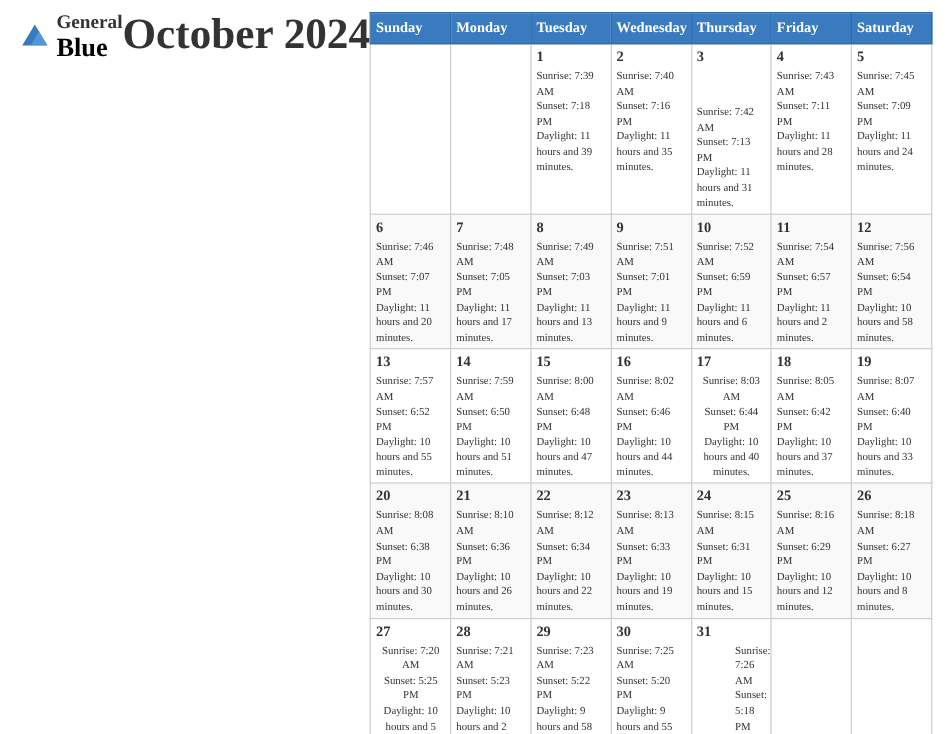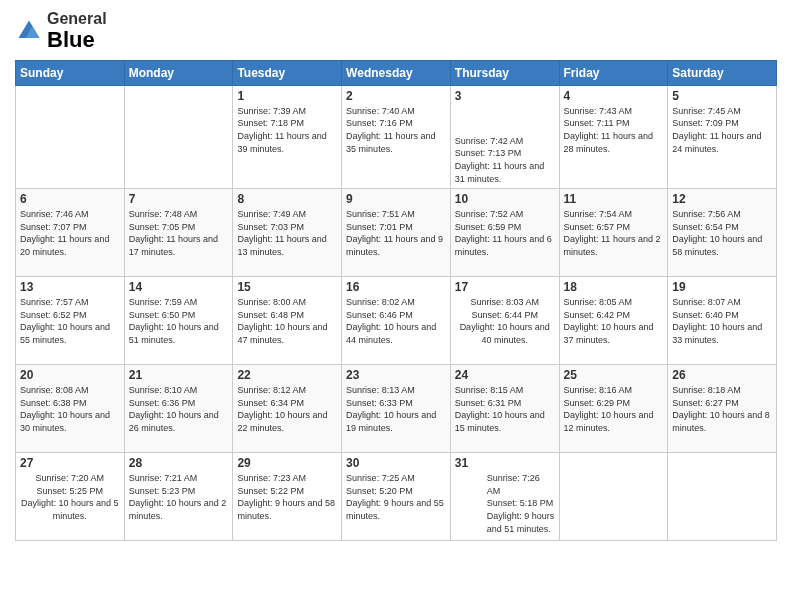--- a/index.html
+++ b/index.html
@@ -8,21 +8,22 @@
       background: #fff;
       width: 792px;
       height: 612px;
       overflow: hidden;
     }
     .page {
       width: 792px;
       height: 480px;
       padding: 10px 15px;
       display: flex;
-      flex-direction: column;
+      flex-direction: row;
+      font-family: Liberation Serif, serif;
     }
     .header {
       display: flex;
       justify-content: space-between;
       align-items: flex-start;
       margin-bottom: 8px;
     }
     .logo {
       display: flex;
       align-items: center;
@@ -119,20 +120,21 @@
       <svg class="logo-icon" viewBox="0 0 32 32" xmlns="http://www.w3.org/2000/svg">
         <polygon points="16,4 28,24 4,24" fill="#3a7abf"></polygon>
         <polygon points="20,10 28,24 12,24" fill="#5ba3e0" opacity="0.7"></polygon>
       </svg>
       <div class="logo-text">
         <span class="logo-general">General</span>
         <span class="logo-blue">Blue</span>
       </div>
     </div>
     <div class="title-block">
+      <div class="month-title">October 2024</div>
     </div>
   </div>
 
   <table class="calendar">
     <thead>
       <tr>
         <th>Sunday</th>
         <th>Monday</th>
         <th>Tuesday</th>
         <th>Wednesday</th>

